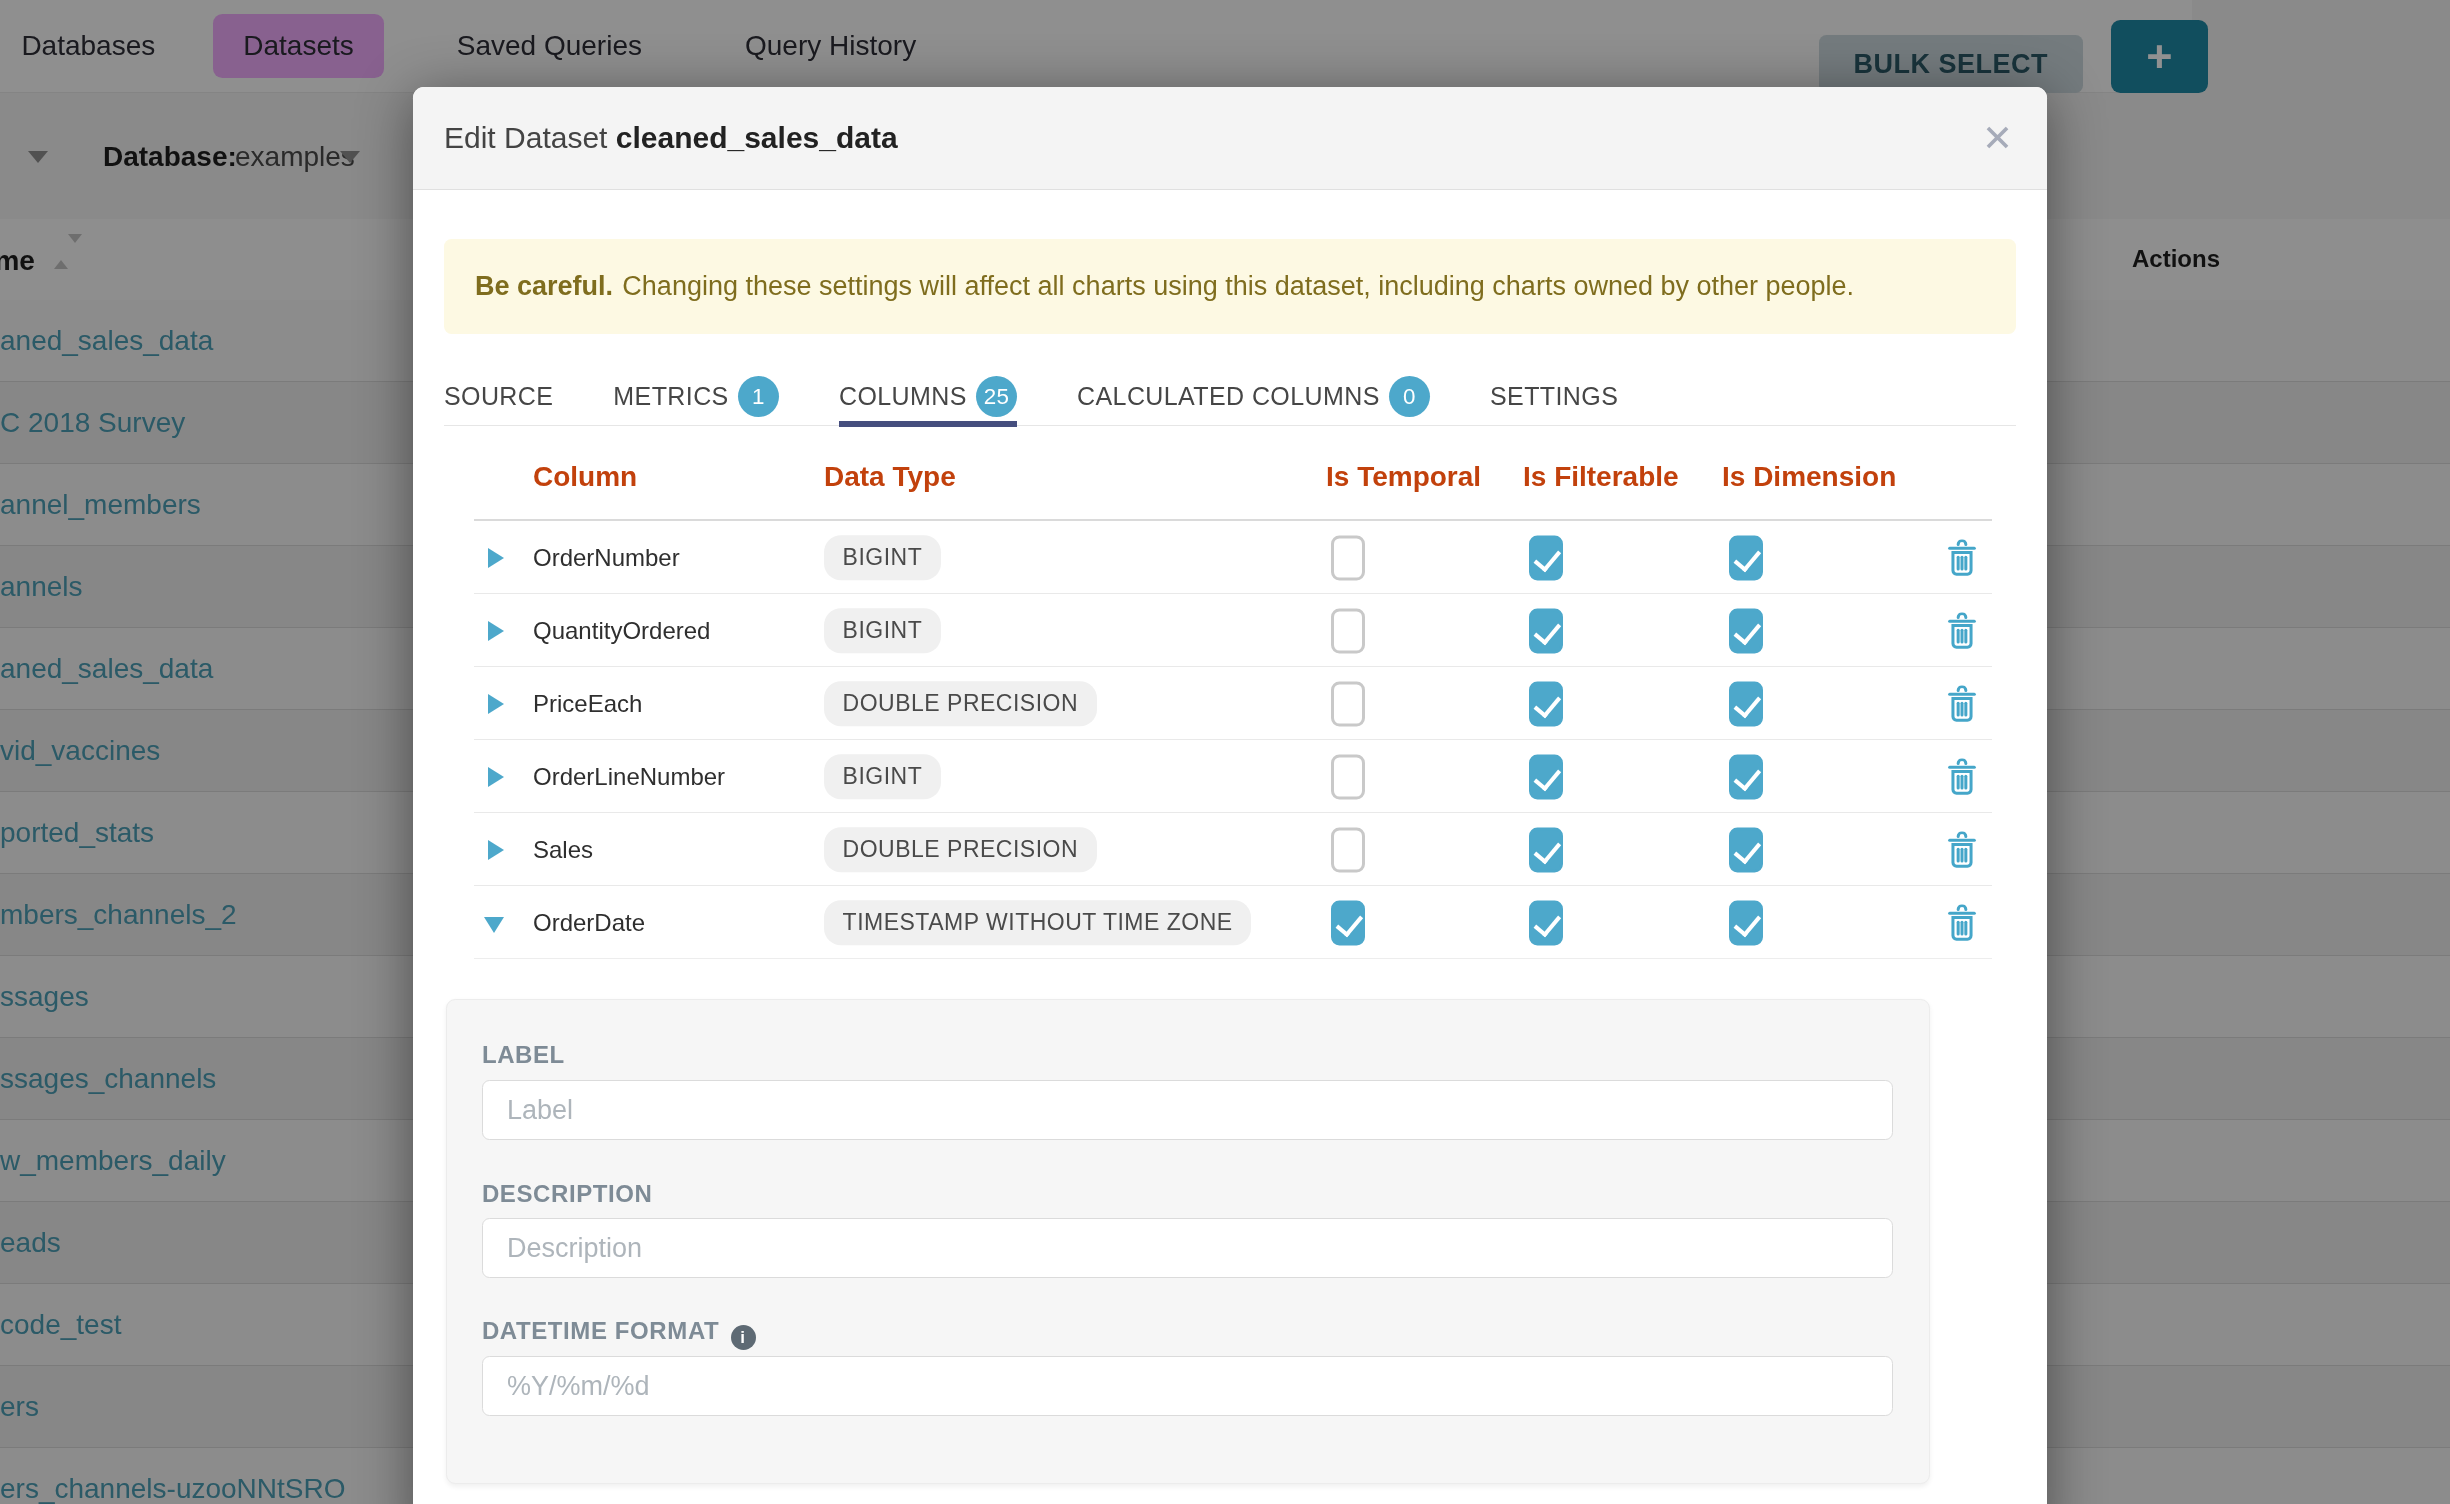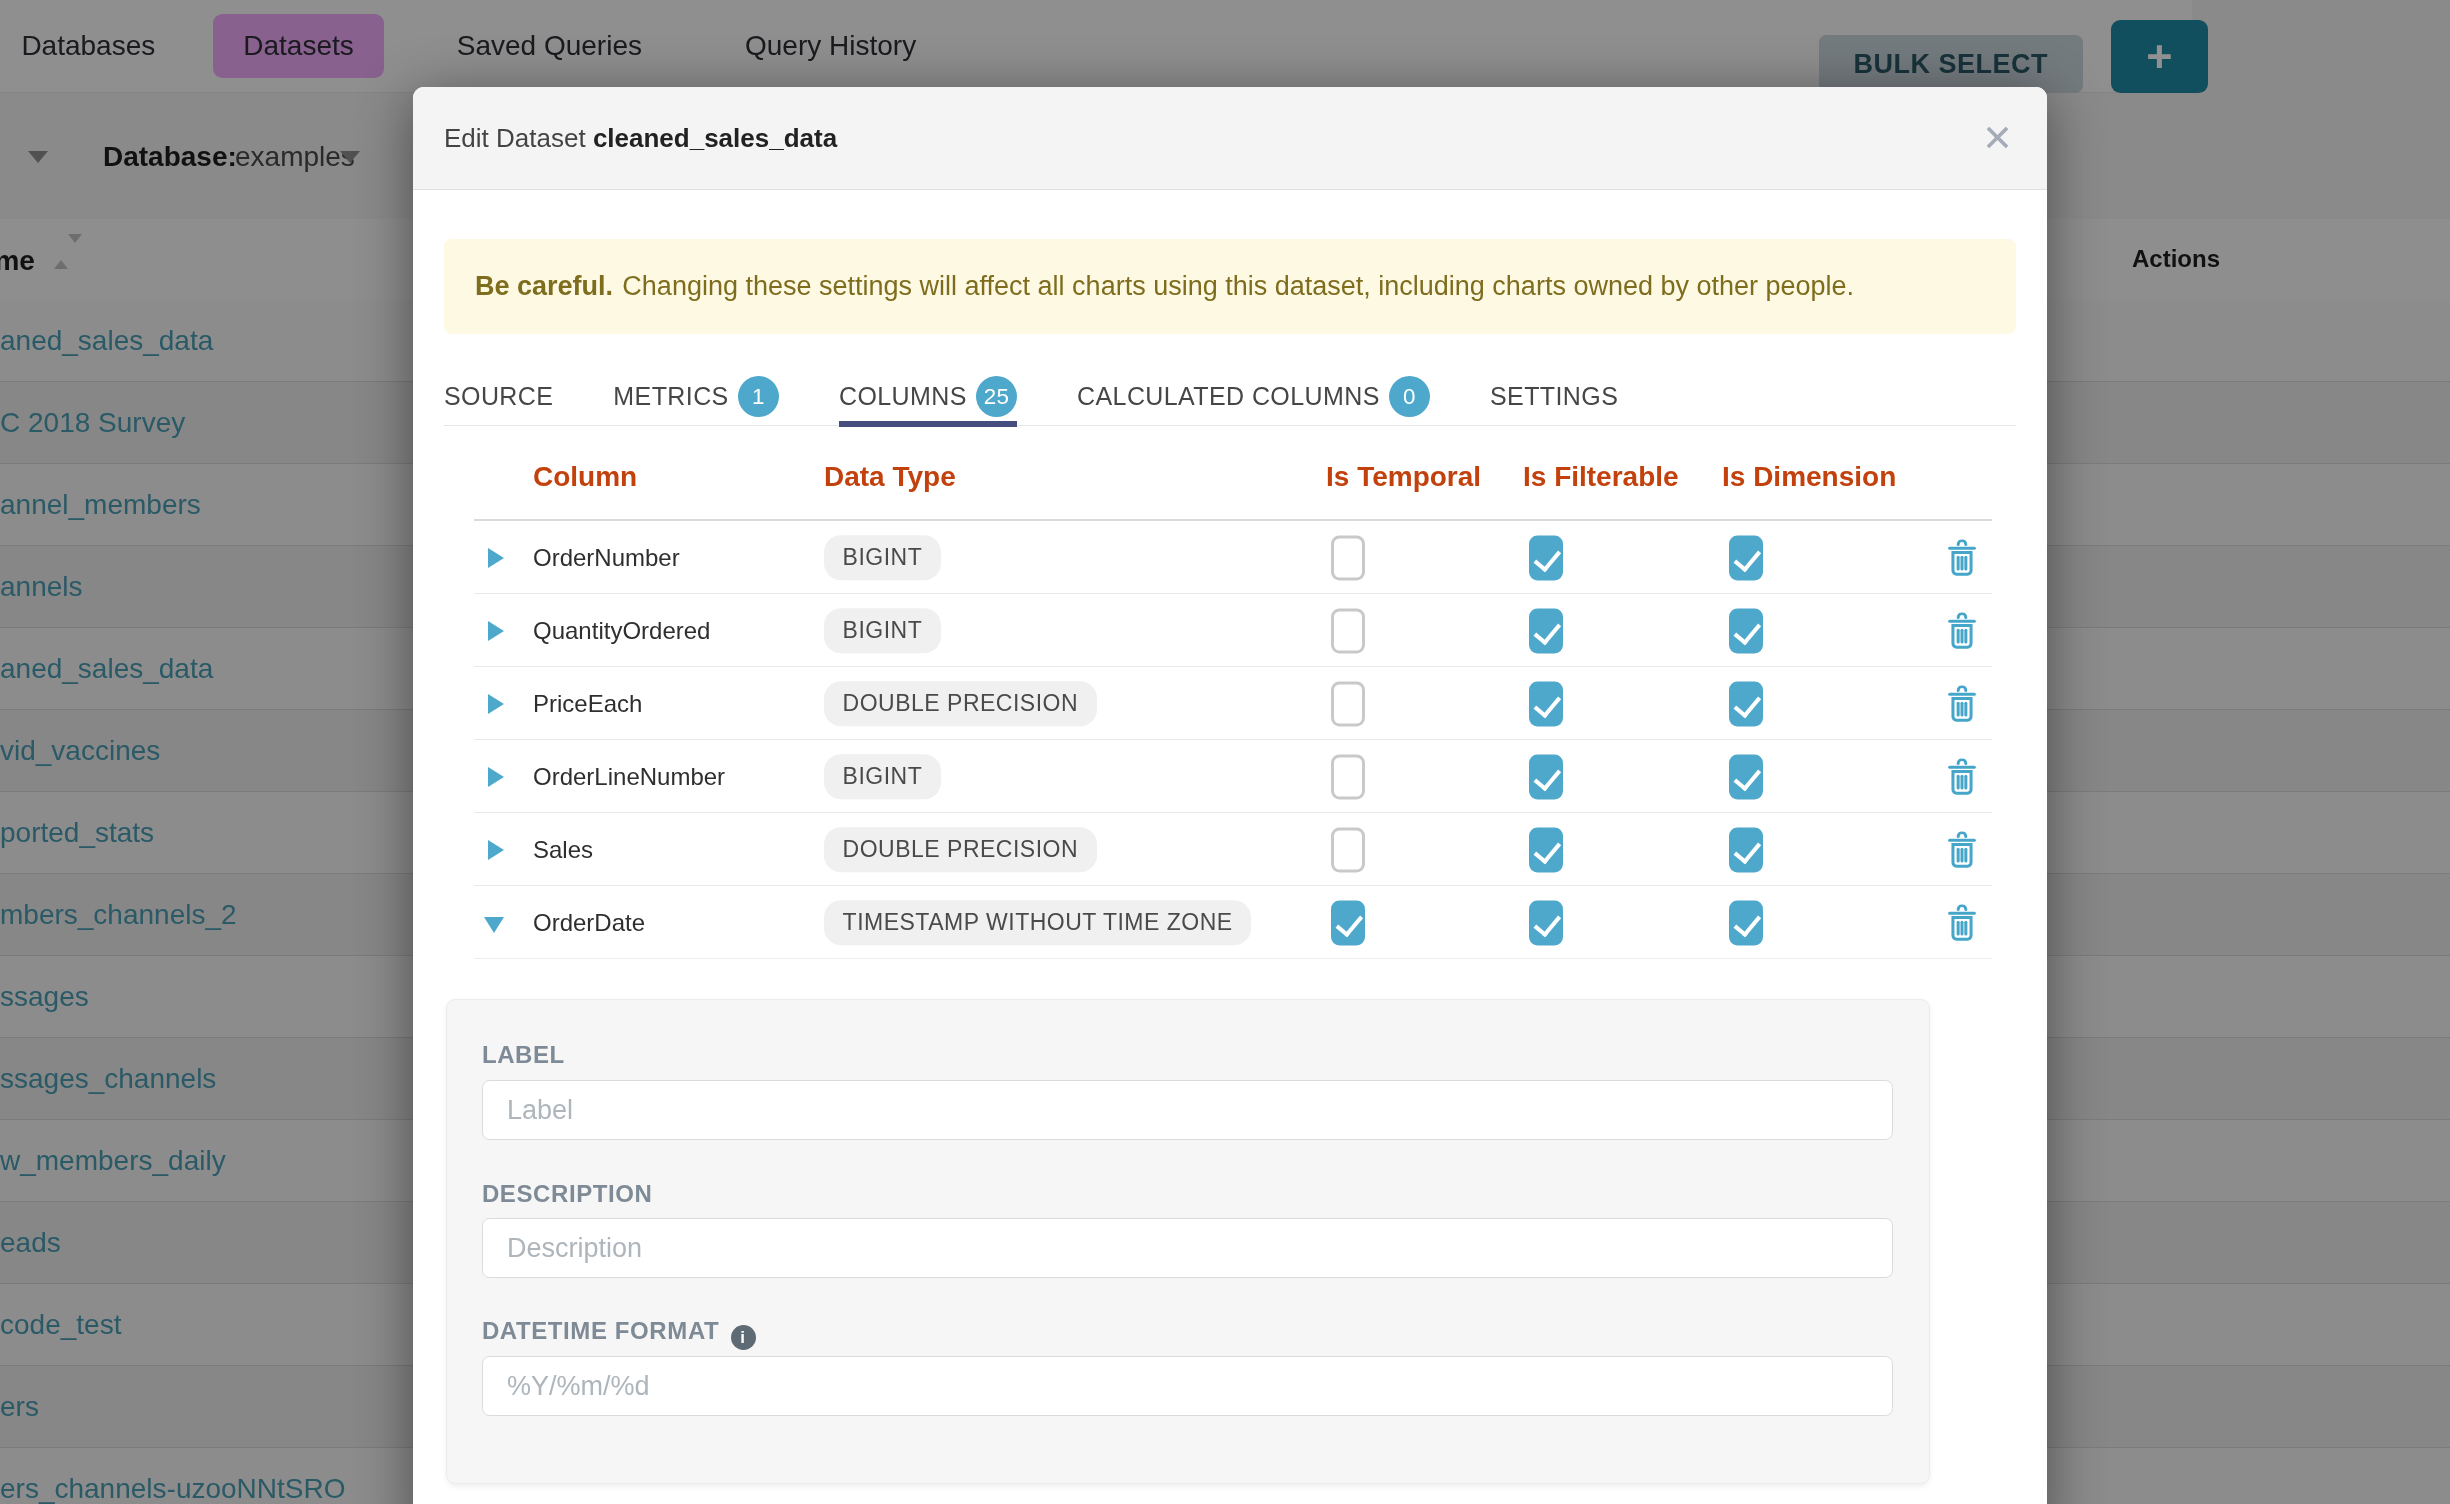--- a/index.html
+++ b/index.html
@@ -43,21 +43,21 @@
              text-decoration:none; white-space:nowrap; }
 
   
   .overlay { position:absolute; inset:0; background:rgba(0,0,0,0.43); z-index:5; }
 
   
   .modal { position:absolute; left:413px; top:87px; width:1634px; height:1454px; background:#fff;
            border-radius:11.2px 11.2px 0 0; box-shadow:0 9.3px 56px rgba(0,0,0,0.45); z-index:10; }
   .modal-header { height:103px; background:#f4f4f4; border-bottom:1.9px solid #e0e0e0;
                   border-radius:11.2px 11.2px 0 0; display:flex; align-items:center; padding:0 31px; position:relative; }
-  .modal-title { font-size:26px; color:#444; }
+  .modal-title { font-size:30px; color:#444; }
   .modal-title b { color:#222; }
   .modal-close { position:absolute; right:34px; top:50%; transform:translateY(-50%); font-size:37px;
                  color:#a6abb9; background:none; border:none; line-height:1; cursor:pointer; }
 
   .modal-body { position:relative; padding:0 31px; }
 
   .banner { margin-top:49px; height:95px; background:#fdf9e3; border-radius:7.5px; display:flex;
             align-items:center; padding:0 31px; font-size:27px; color:#7f6d1e; }
   .banner b { margin-right:9.3px; white-space:nowrap; }
 

